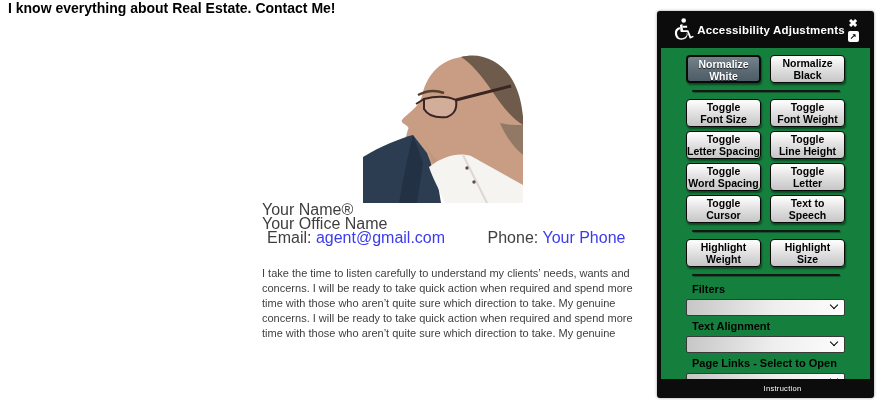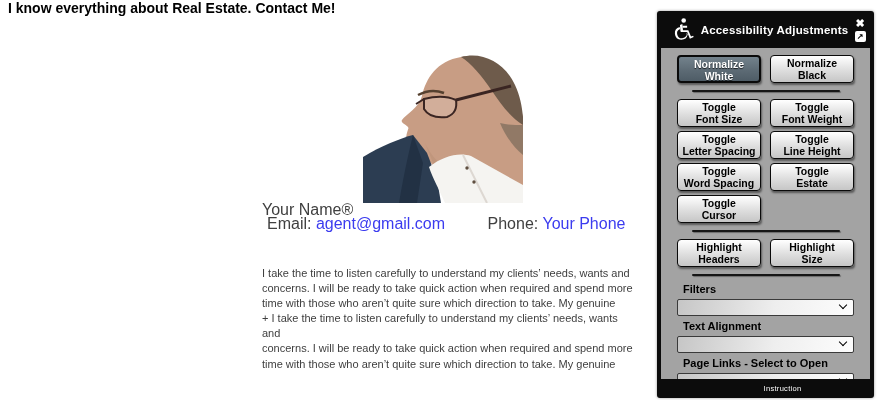--- a/index.html
+++ b/index.html
@@ -27,39 +27,39 @@
     font-size:11px;line-height:15.1px;color:#3e3e3e;
   }
   
   .a11y-panel{
     position:absolute;left:657px;top:11px;width:217px;height:387px;
     background:#0c0c0c;border-radius:3px;display:flex;flex-direction:column;
     box-shadow:0 0 3px rgba(0,0,0,.4);
   }
   .panel-header{
     height:37px;flex:0 0 37px;display:flex;align-items:center;
-    padding:0 7px 0 7px;color:#fff;margin-left:7px;
+    padding:0 14px 0 7px;color:#fff;margin-left:7px;
   }
   .panel-title{
     flex:1;text-align:center;font-size:11.5px;font-weight:bold;letter-spacing:.2px;
   }
   .header-right{
     width:14px;display:flex;flex-direction:column;align-items:center;gap:3px;
     margin-top:0;
   }
   .close-btn{
     background:none;border:none;padding:0;color:#fff;cursor:pointer;
     font-size:11px;font-weight:bold;line-height:10px;
   }
   .open-new{
     width:11px;height:11px;background:#fff;color:#000;border:none;border-radius:2px;
     font-size:8px;line-height:11px;font-weight:bold;text-align:center;padding:0;cursor:pointer;
   }
   .panel-content{
-    flex:1;margin:0 4px;background:#a3a3a3;padding:7px 16px 4px;overflow:hidden;
+    flex:1;margin:0 4px;background:#15803d;padding:7px 25px 4px;overflow:hidden;
   }
   .btn-row{display:grid;grid-template-columns:1fr 1fr;column-gap:9px;margin-bottom:4px;}
   .ab{
     height:28px;border:1px solid #0a0a0a;border-radius:4px;cursor:pointer;
     background:linear-gradient(180deg,#ffffff 0%,#dedede 55%,#c6c6c6 100%);
     font-family:"Liberation Sans",sans-serif;font-weight:bold;font-size:10.5px;line-height:12px;
     color:#000;box-shadow:1px 2px 2px rgba(0,0,0,.45);padding:1px 0;
   }
   .ab span{display:block;}
   .ab.active{
@@ -119,33 +119,33 @@
 
     <path d="M66,116 C80,105 96,101 108,105 L160,134 L160,152 L82,152 C76,138 70,128 66,116 Z" fill="#f5f4f1"></path>
     <path d="M100,104 L124,152" stroke="#ddd8d2" stroke-width="2" fill="none"></path>
     <circle cx="104" cy="117" r="1.7" fill="#5f4f41"></circle>
     <circle cx="111" cy="131" r="1.7" fill="#5f4f41"></circle>
   </svg>
 </div>
 
 <div class="contact">
   <div>Your Name®</div>
+  <div>Your Office Name</div>
   <div class="email-line">
     <span>Email:</span>
     <a href="#">agent@gmail.com</a>
     <span class="phone-part">Phone:</span>
     <a href="#">Your Phone</a>
   </div>
 </div>
 
 <div class="bio">
   <div>I take the time to listen carefully to understand my clients’ needs, wants and</div>
   <div>concerns. I will be ready to take quick action when required and spend more</div>
   <div>time with those who aren’t quite sure which direction to take. My genuine</div>
-  <div>+ I take the time to listen carefully to understand my clients’ needs, wants and</div>
   <div>concerns. I will be ready to take quick action when required and spend more</div>
   <div>time with those who aren’t quite sure which direction to take. My genuine</div>
 
 </div>
 
 <div class="a11y-panel">
   <div class="panel-header">
     <svg width="25" height="25" viewBox="0 0 24 24">
       <circle cx="12.2" cy="3.4" r="2.2" fill="#fff"></circle>
       <path d="M10.9,6.6 L11.5,12.6 L16.6,12.6 L19.2,18.6 L21.2,17.9 L21.8,19.3 L18.1,20.8 L15.5,14.5 L10.2,14.5
@@ -194,36 +194,40 @@
         <span>Line Height</span>
       </button>
     </div>
     <div class="btn-row">
       <button class="ab">
         <span>Toggle</span>
         <span>Word Spacing</span>
       </button>
       <button class="ab">
         <span>Toggle</span>
-        <span>Estate</span>
+        <span>Letter</span>
       </button>
     </div>
     <div class="btn-row">
       <button class="ab">
         <span>Toggle</span>
         <span>Cursor</span>
       </button>
+      <button class="ab">
+        <span>Text to</span>
+        <span>Speech</span>
+      </button>
     </div>
 
     <div class="divider"></div>
 
     <div class="btn-row">
       <button class="ab">
         <span>Highlight</span>
-        <span>Headers</span>
+        <span>Weight</span>
       </button>
       <button class="ab">
         <span>Highlight</span>
         <span>Size</span>
       </button>
     </div>
 
     <div class="divider"></div>
 
     <div class="sel-label">Filters</div>

